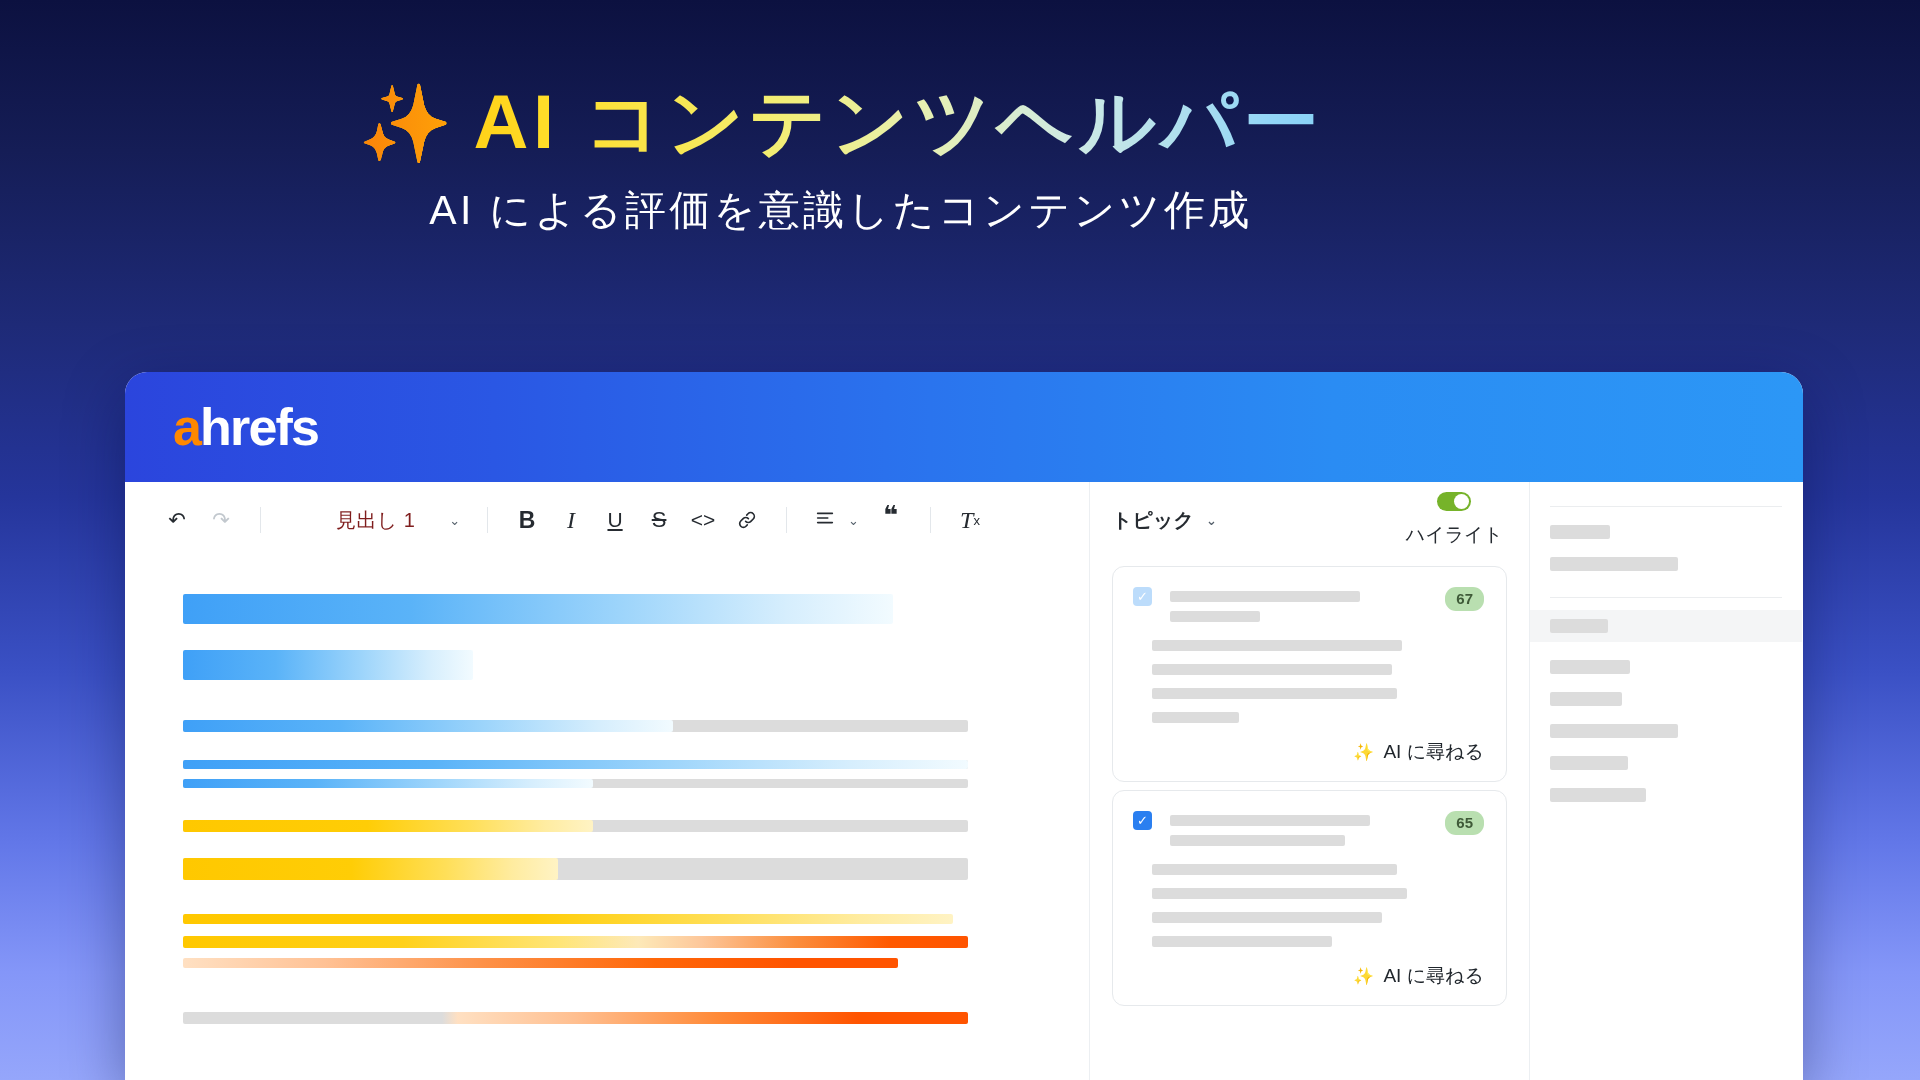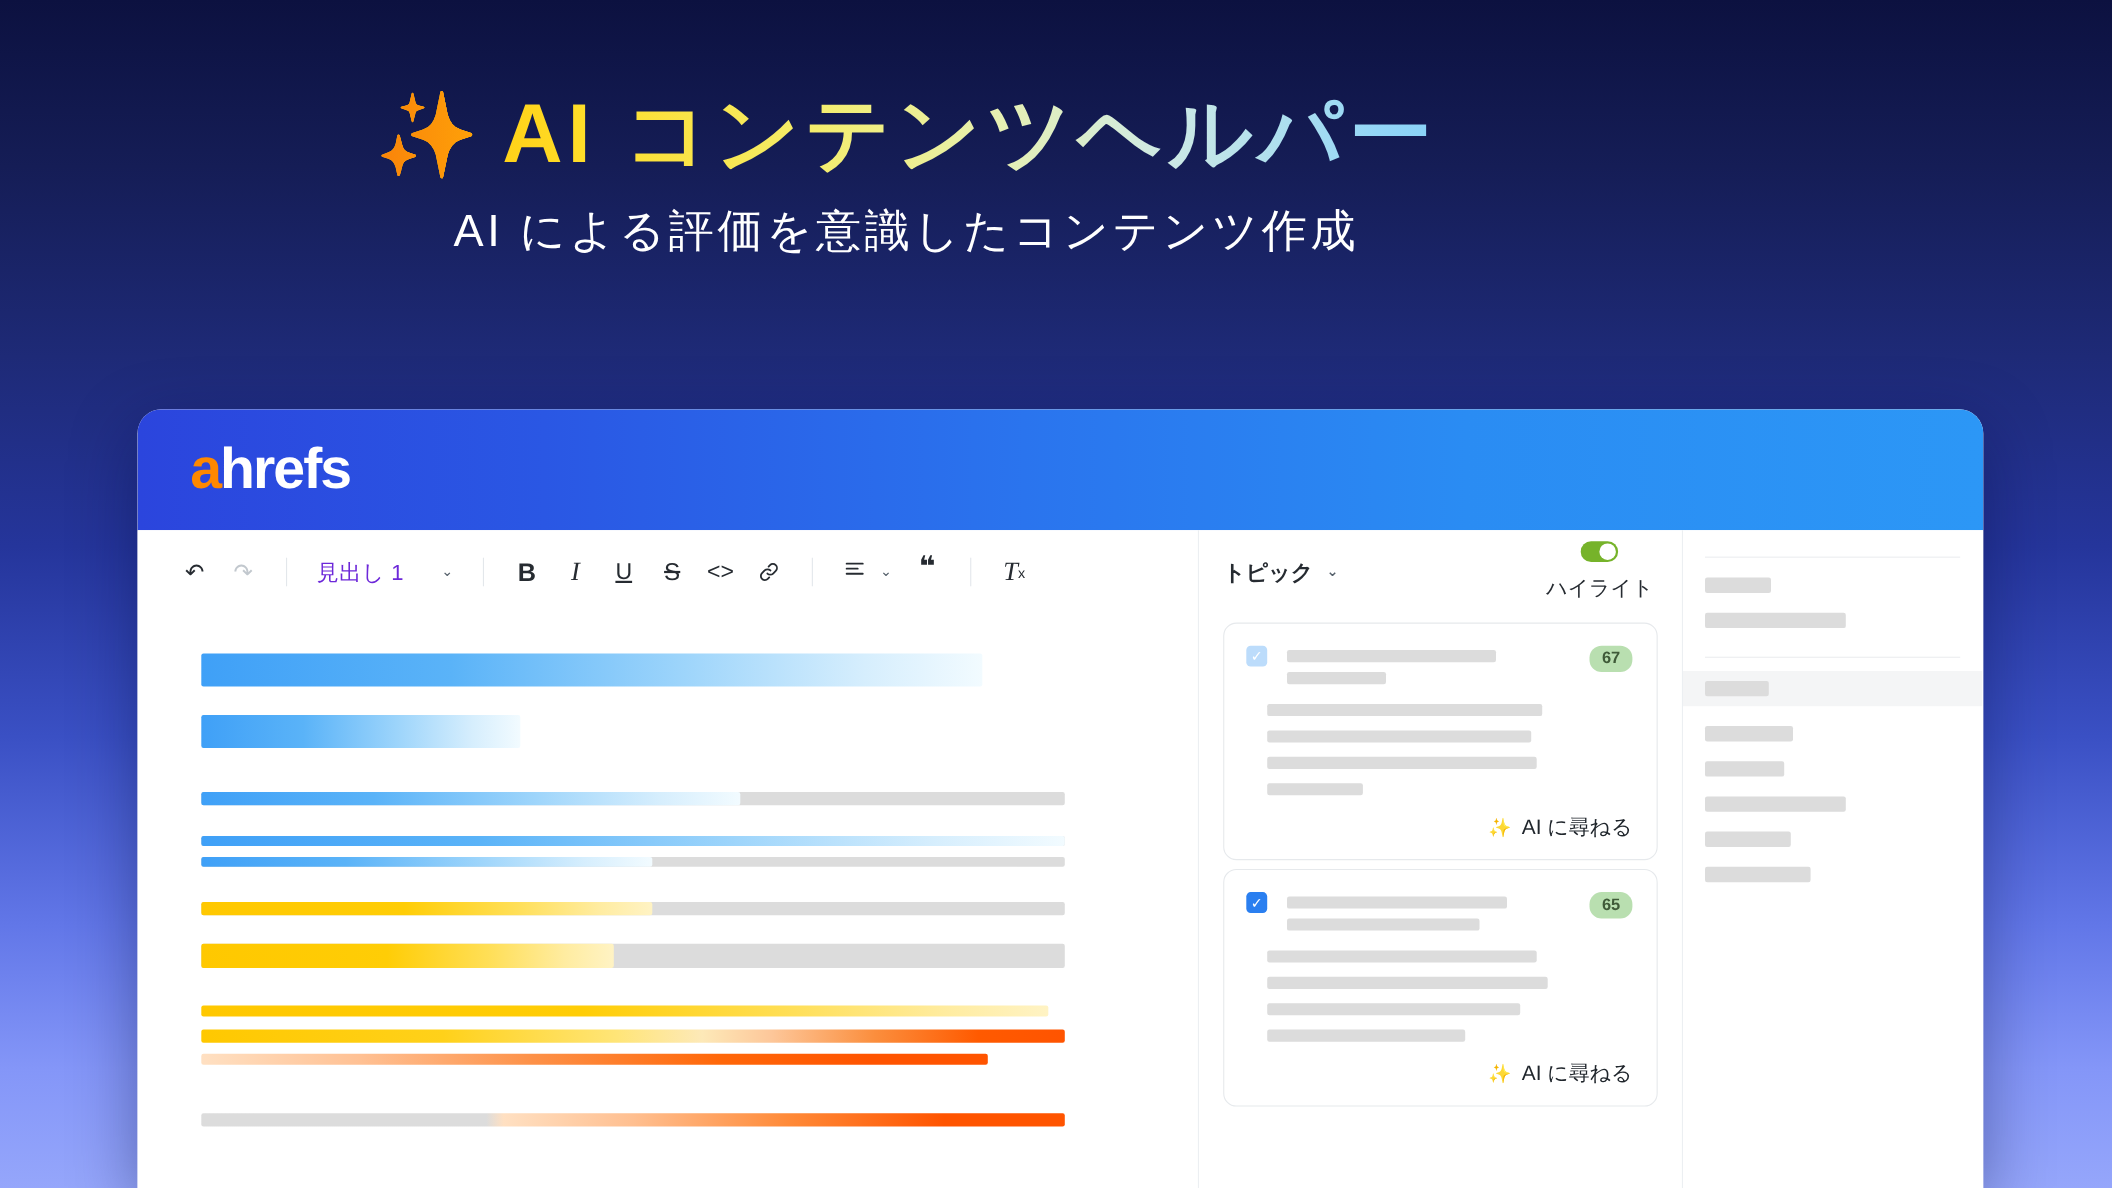--- a/index.html
+++ b/index.html
@@ -4,21 +4,21 @@
 <style>
   html,body{margin:0;padding:0;}
   body{
     width:1920px;height:1080px;overflow:hidden;
     font-family:"Liberation Sans","DejaVu Sans",sans-serif;
     background:linear-gradient(180deg,#0c1140 0%,#151d56 14%,#1e2a77 30%,#25359b 46%,#3a50c4 62%,#6277e8 78%,#8496f8 90%,#95a6fb 100%);
   }
   .stage{position:relative;width:1920px;height:1080px;}
 
   
-  .hero{position:absolute;left:0;top:0;width:1648px;text-align:center;}
+  .hero{position:absolute;left:17px;top:0;width:1648px;text-align:center;}
   .hero-title{
     margin:0;padding-top:78px;
     font-size:76px;font-weight:700;letter-spacing:.06em;line-height:1.15;
     background:linear-gradient(90deg,#f9820a 0%,#fb9208 11%,#ffc000 21%,#ffdd28 32%,#f4ed6d 45%,#e7f0b2 55%,#cfeae4 64%,#93d6f7 76%,#6cc6f6 88%,#56bdf5 100%);
     -webkit-background-clip:text;background-clip:text;color:transparent;
     -webkit-text-fill-color:transparent;
     white-space:nowrap;
   }
   .spark{
     display:inline-block;vertical-align:-2px;margin-right:16px;
@@ -55,21 +55,21 @@
     height:76px;display:flex;align-items:center;gap:0;
     padding:0 18px 0 30px;box-sizing:border-box;
   }
   .tb{
     display:flex;align-items:center;justify-content:center;
     height:40px;min-width:44px;color:#262b31;font-size:21px;
   }
   .tb.muted{color:#c2c8ce;}
   .tb.sep{min-width:1px;width:1px;height:26px;background:#e3e7eb;margin:0 17px;}
   .tb.wide{min-width:auto;padding:0 10px;gap:34px;font-size:20px;}
-  .tb-label{font-size:20px;color:#6d28d9;letter-spacing:.02em;}
+  .tb-label{font-size:20px;color:#7f1d1d;letter-spacing:.02em;margin-left:48px;}
   .chev{font-size:13px;color:#55606b;}
   .bold{font-weight:700;font-size:23px;}
   .ital{font-style:italic;font-family:"Liberation Serif",serif;font-size:24px;}
   .und{text-decoration:underline;font-size:21px;}
   .strike{text-decoration:line-through;font-size:22px;}
   .quote{font-weight:700;font-size:26px;line-height:0;padding-bottom:10px;}
   .tx{font-style:italic;font-family:"Liberation Serif",serif;font-size:24px;}
   .tx sub{font-style:normal;font-family:"Liberation Sans",sans-serif;font-size:13px;}
 
   .canvas{padding:36px 40px 0 58px;}

